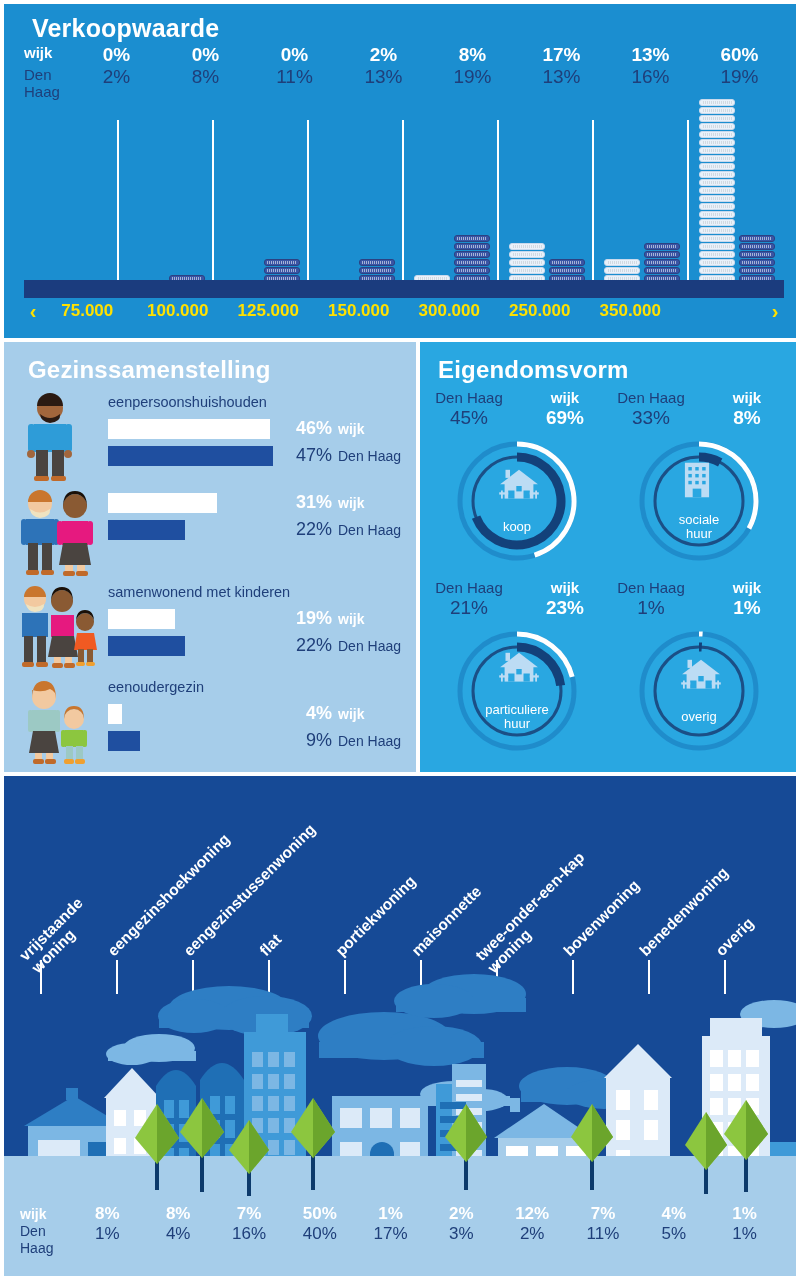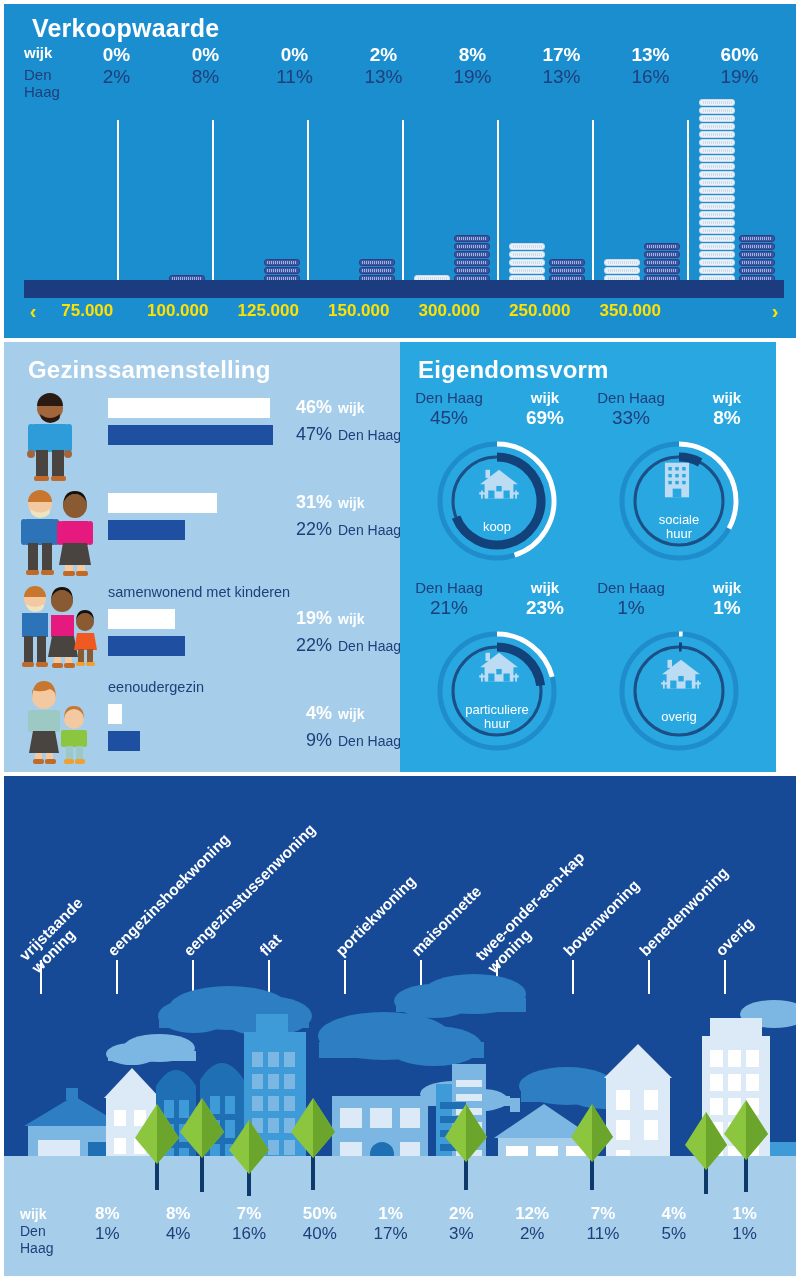--- a/index.html
+++ b/index.html
@@ -100,21 +100,21 @@
     width:54px; text-align:right; padding-right:6px; font-size:18px;
   }
   .fam-pct.wijk { color:#ffffff; font-weight:bold; }
   .fam-pct.dh   { color:#1f3f7a; }
   .fam-who { font-size:14px; }
   .fam-who.wijk { color:#ffffff; font-weight:bold; }
   .fam-who.dh   { color:#1f3f7a; }
 
   
   .panel-own {
-    position:absolute; left:400px; top:342px; width:376px; height:430px;
+    position:absolute; left:420px; top:342px; width:376px; height:430px;
     background:#29a7e1;
   }
   .own-title { position:absolute; left:18px; top:14px; font-size:24px; }
   .own-grid {
     position:absolute; left:6px; top:44px; width:364px; height:380px;
     display:grid; grid-template-columns:1fr 1fr; grid-template-rows:1fr 1fr;
   }
   .donut-cell { position:relative; }
   .donut-heads {
     position:absolute; left:50%; top:2px; transform:translateX(-50%);
@@ -374,20 +374,21 @@
      <rect x="8" y="32" width="7" height="28" rx="3" fill="#2e9cd8"></rect>
      <rect x="45" y="32" width="7" height="28" rx="3" fill="#2e9cd8"></rect>
      <circle cx="11" cy="62" r="4" fill="#a2663c"></circle>
               <circle cx="48" cy="62" r="4" fill="#a2663c"></circle>
      <rect x="16" y="58" width="12" height="28" fill="#4a4440"></rect>
      <rect x="32" y="58" width="12" height="28" fill="#4a4440"></rect>
      <rect x="14" y="84" width="15" height="5" rx="2" fill="#c06a2a"></rect>
      <rect x="31" y="84" width="15" height="5" rx="2" fill="#c06a2a"></rect>
             </svg></div>
     <div class="fam-body">
+      <div class="fam-label">eenpersoonshuishouden</div>
       <div class="fam-bar-line">
         <div class="fam-track">
           <div class="fam-bar wijk" style="width:161.92000000000002px"></div>
         </div>
         <div class="fam-pct wijk">46%</div>
         <div class="fam-who wijk">wijk</div>
       </div>
       <div class="fam-bar-line">
         <div class="fam-track">
           <div class="fam-bar dh" style="width:165.44px"></div>

